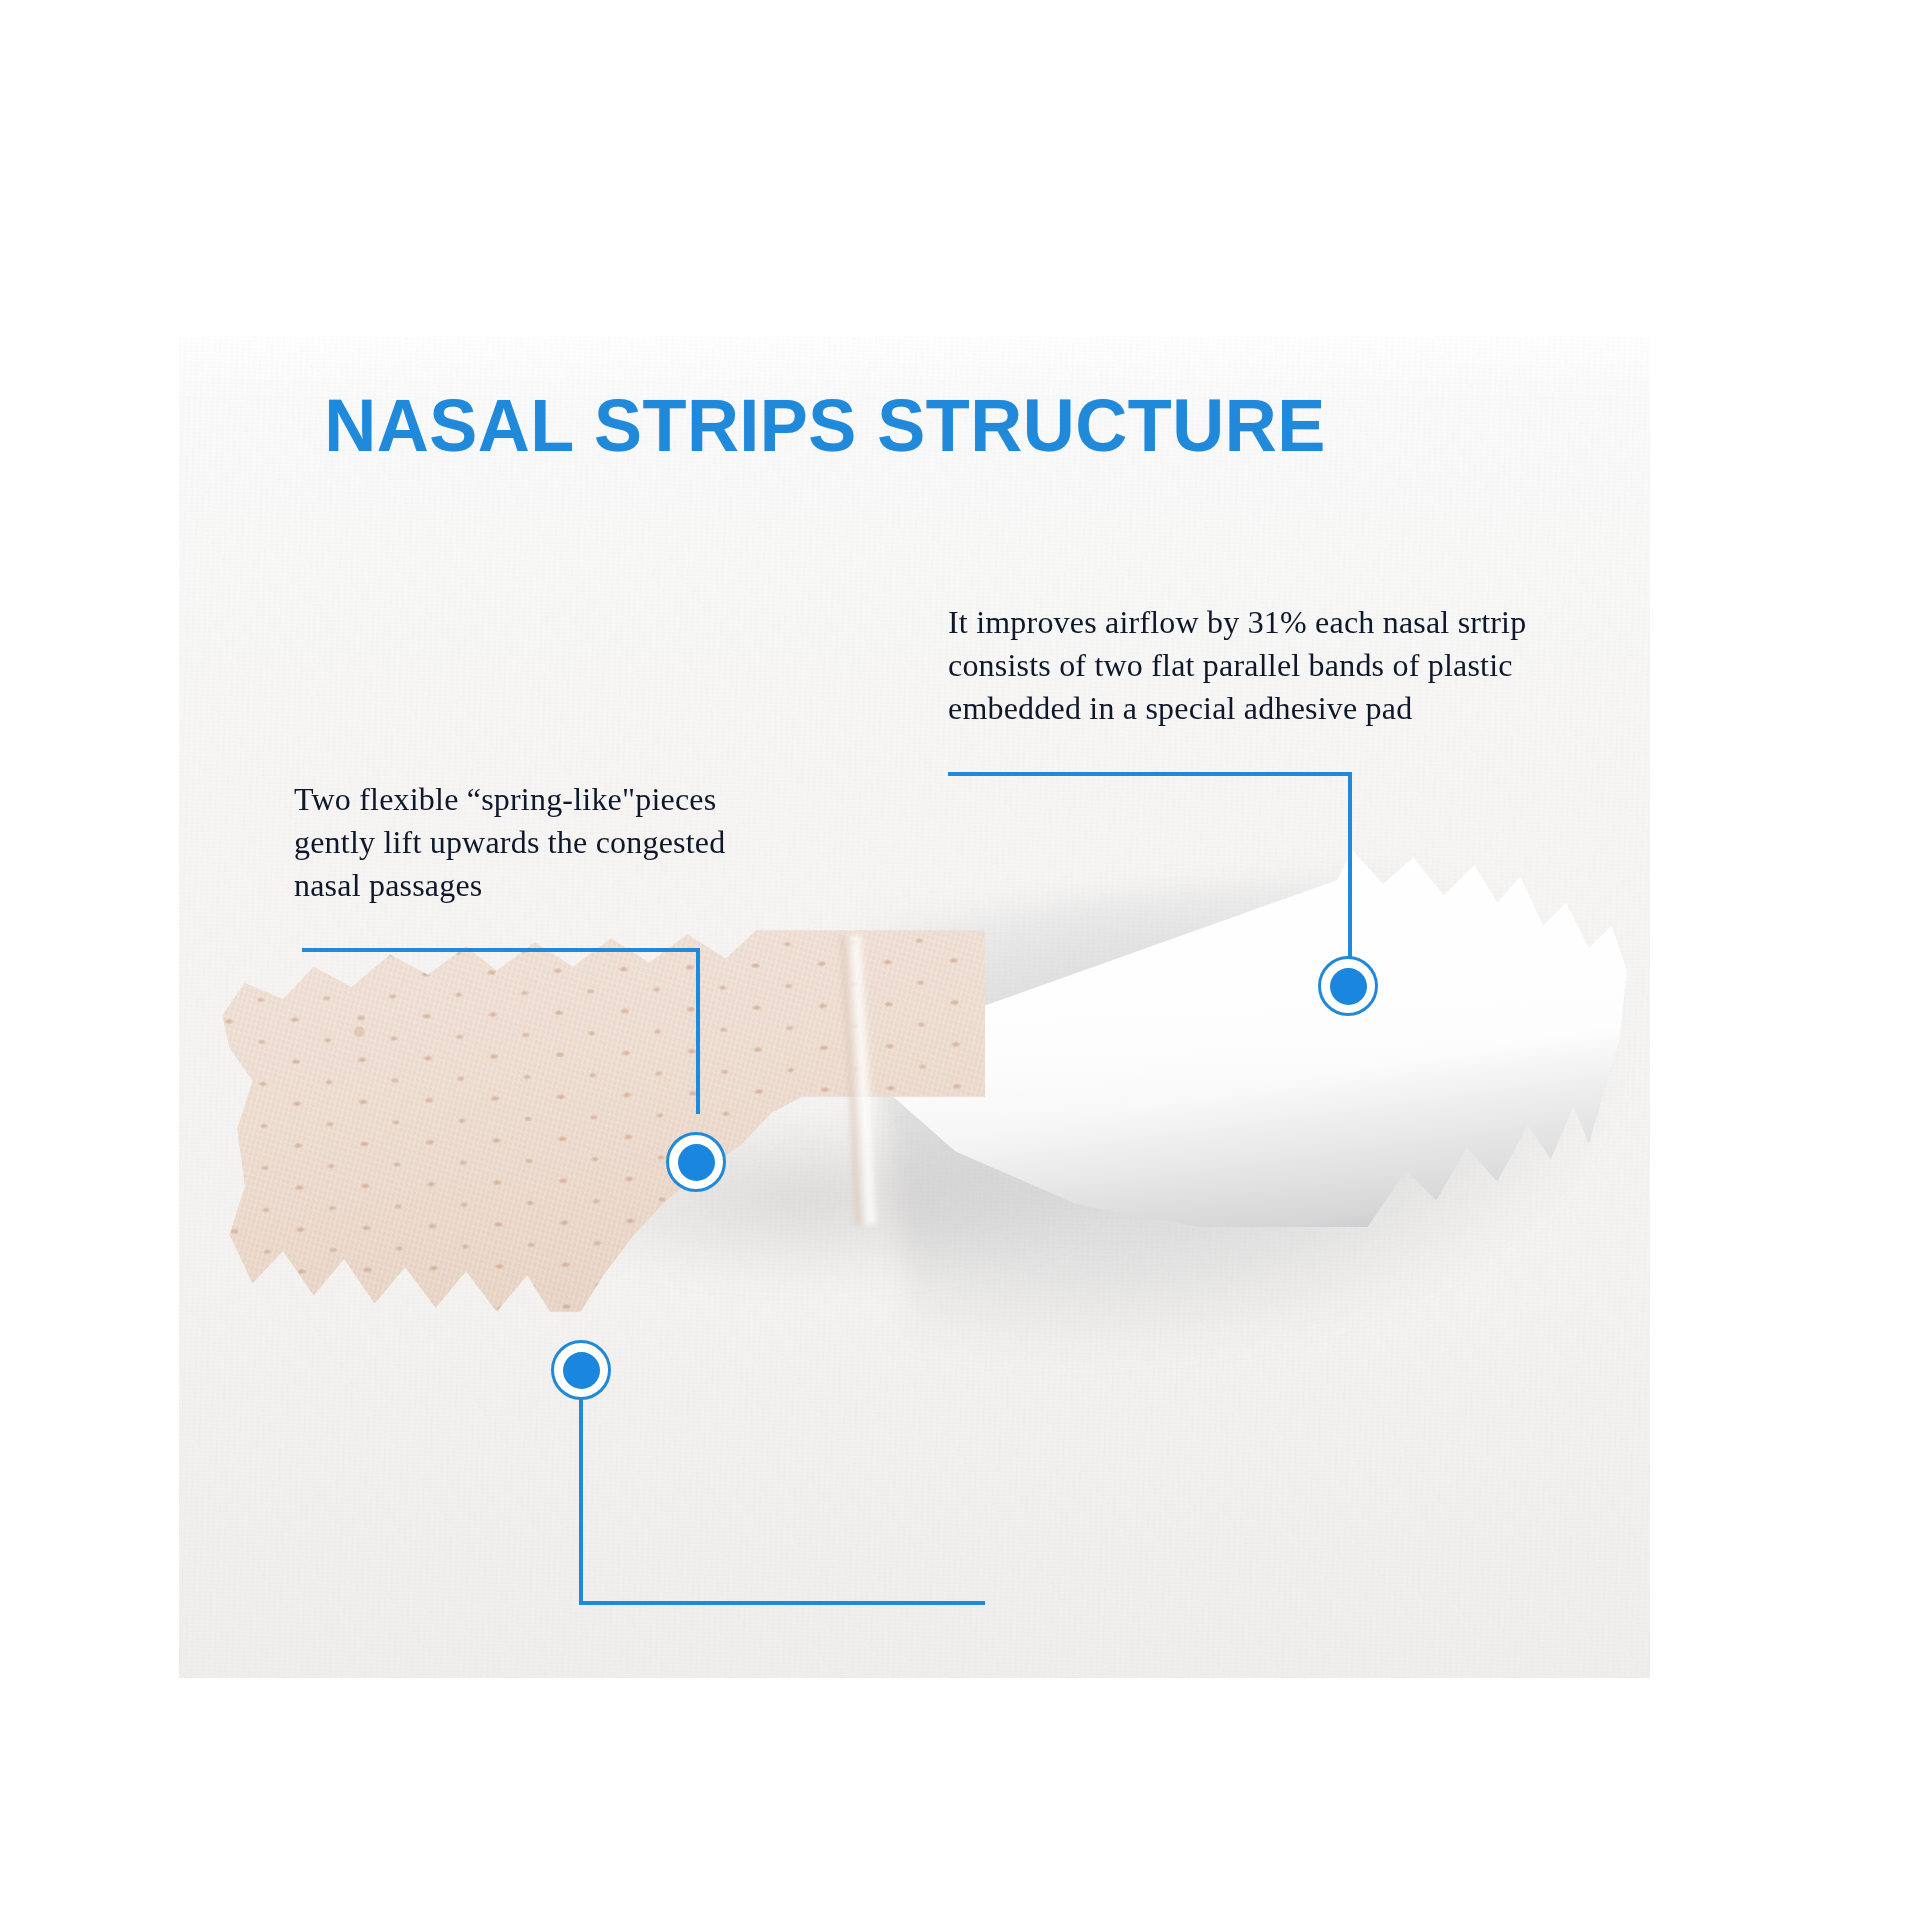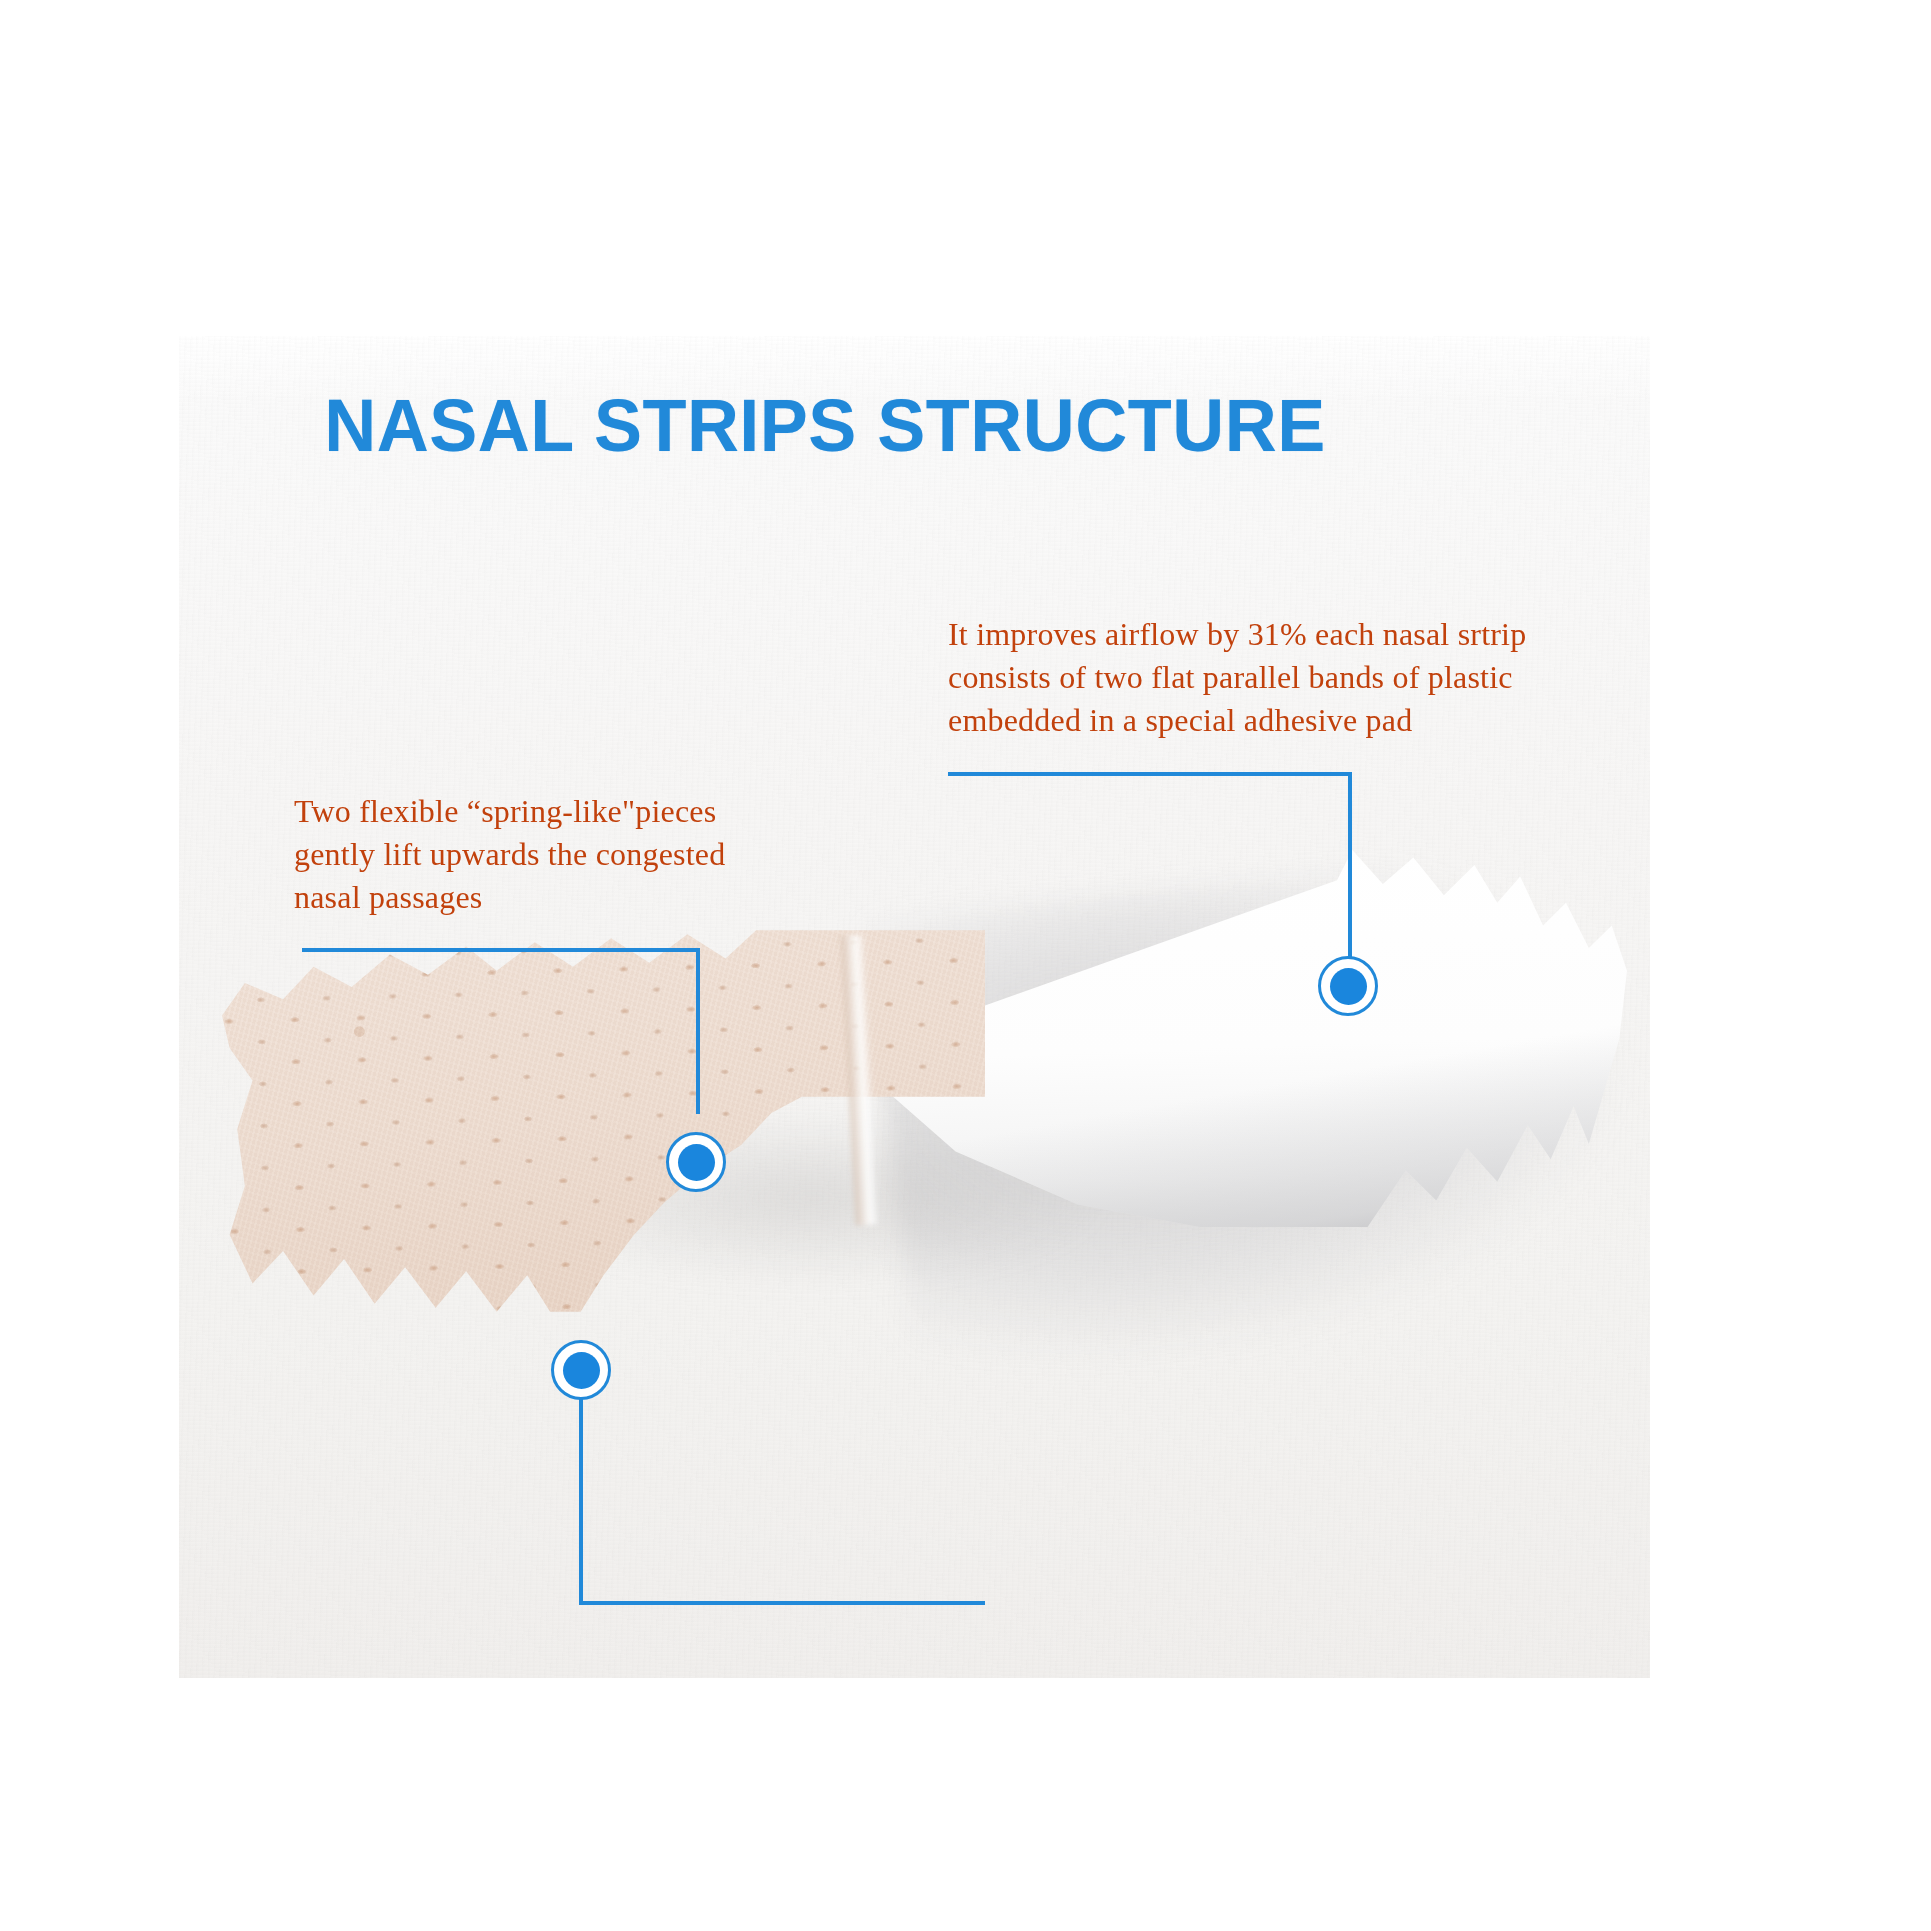--- a/index.html
+++ b/index.html
@@ -54,24 +54,23 @@
     transform: scaleX(0.96);
     white-space: nowrap;
   }
 
   
   .callout-text {
     position: absolute;
     font-family: "Liberation Serif", serif;
     font-size: 32px;
     line-height: 43px;
-    color: #c2410c;
+    color: #0f172a;
     white-space: pre-line;
     letter-spacing: 0.2px;
-    margin-top: 12px;
   }
   #txt-airflow { left: 948px; top: 601px; width: 734px; }
   #txt-spring  { left: 294px; top: 778px;  width: 579px; }
   #txt-adhesive{ left: 768px; top: 1495px; width: 579px; }
 
   
   .leader { position: absolute; }
   .leader .h, .leader .v {
     position: absolute;
     background: #2189d9;

